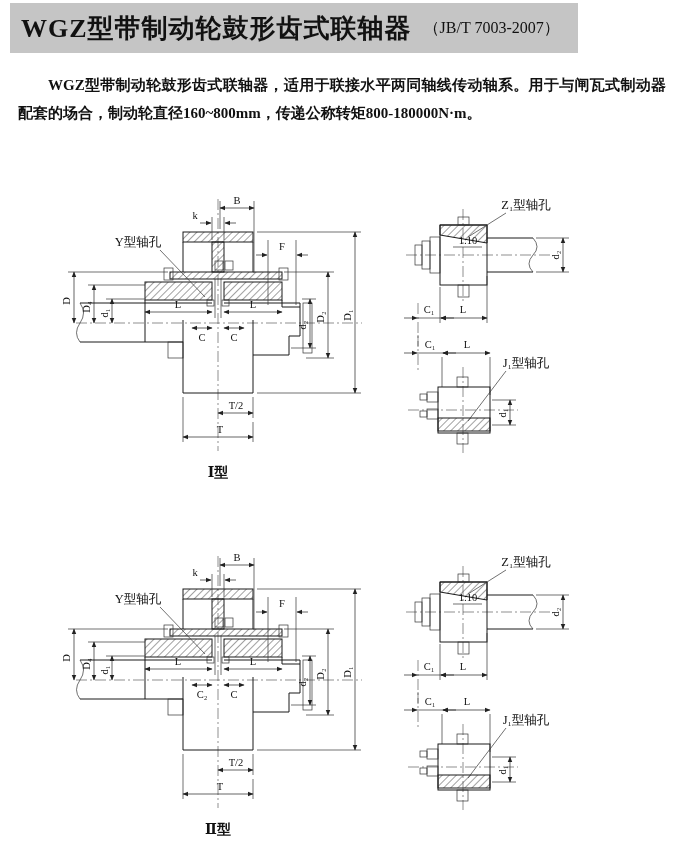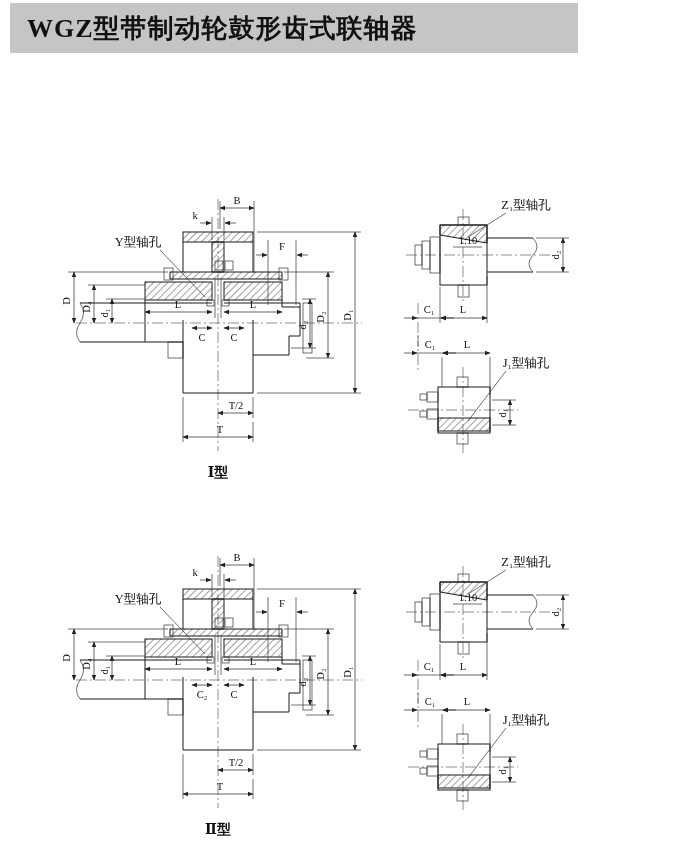--- a/index.html
+++ b/index.html
@@ -1,19 +1,19 @@
 <!DOCTYPE html>
 <html><head>
 <meta charset="utf-8">
 <style>
   html,body{margin:0;padding:0;}
   body{width:680px;height:845px;background:#ffffff;position:relative;overflow:hidden;
        font-family:"Liberation Serif","DejaVu Serif",serif;color:#111;}
   .banner{position:absolute;left:10px;top:3px;width:568px;height:50px;background:#c5c5c5;
-          display:flex;align-items:center;padding-left:17px;box-sizing:border-box;}
+          display:flex;align-items:center;padding-left:11px;box-sizing:border-box;}
   .title{font-size:26px;font-weight:bold;letter-spacing:1px;white-space:nowrap;}
   .std{font-size:16px;margin-left:12px;white-space:nowrap;}
   .intro{position:absolute;left:18px;right:14px;top:72px;font-size:15px;line-height:1.85;
          font-weight:600;text-align:justify;}
   .intro p{margin:0;text-indent:2em;}
   .fig{position:absolute;left:10px;width:660px;height:300px;}
   #fig1-holder{top:185px}
   #fig2-holder{top:542px}
   svg{display:block}
   svg text{font-family:"Liberation Serif","DejaVu Serif",serif;fill:#111;}
@@ -24,23 +24,25 @@
   .ht{fill:url(#ht);stroke:#1a1a1a;stroke-width:1}
   .dl{font-size:10.5px;text-anchor:middle}
   .cjk{font-size:12.5px;text-anchor:middle}
   .cap{font-size:14px;text-anchor:middle;font-weight:bold}
 </style>
 </head>
 <body>
 
 <div class="banner">
   <span class="title">WGZ型带制动轮鼓形齿式联轴器</span>
+  <span class="std">（JB/T 7003-2007）</span>
 </div>
 
 <div class="intro">
+  <p>WGZ型带制动轮鼓形齿式联轴器，适用于联接水平两同轴线传动轴系。用于与闸瓦式制动器配套的场合，制动轮直径160~800mm，传递公称转矩800-180000N·m。</p>
 </div>
 
 <div id="fig1-holder" class="fig">
 <svg viewBox="0 0 660 300" width="660" height="300">
   <defs>
     <pattern id="ht" patternUnits="userSpaceOnUse" width="5" height="5" patternTransform="rotate(45)">
       <line x1="0" y1="0" x2="0" y2="5" stroke="#444" stroke-width="1"></line>
     </pattern>
     <marker id="ar" viewBox="0 0 10 10" refX="9" refY="5" markerWidth="8" markerHeight="8" orient="auto-start-reverse">
       <path d="M0,1L10,5L0,9z" fill="#222"></path>

